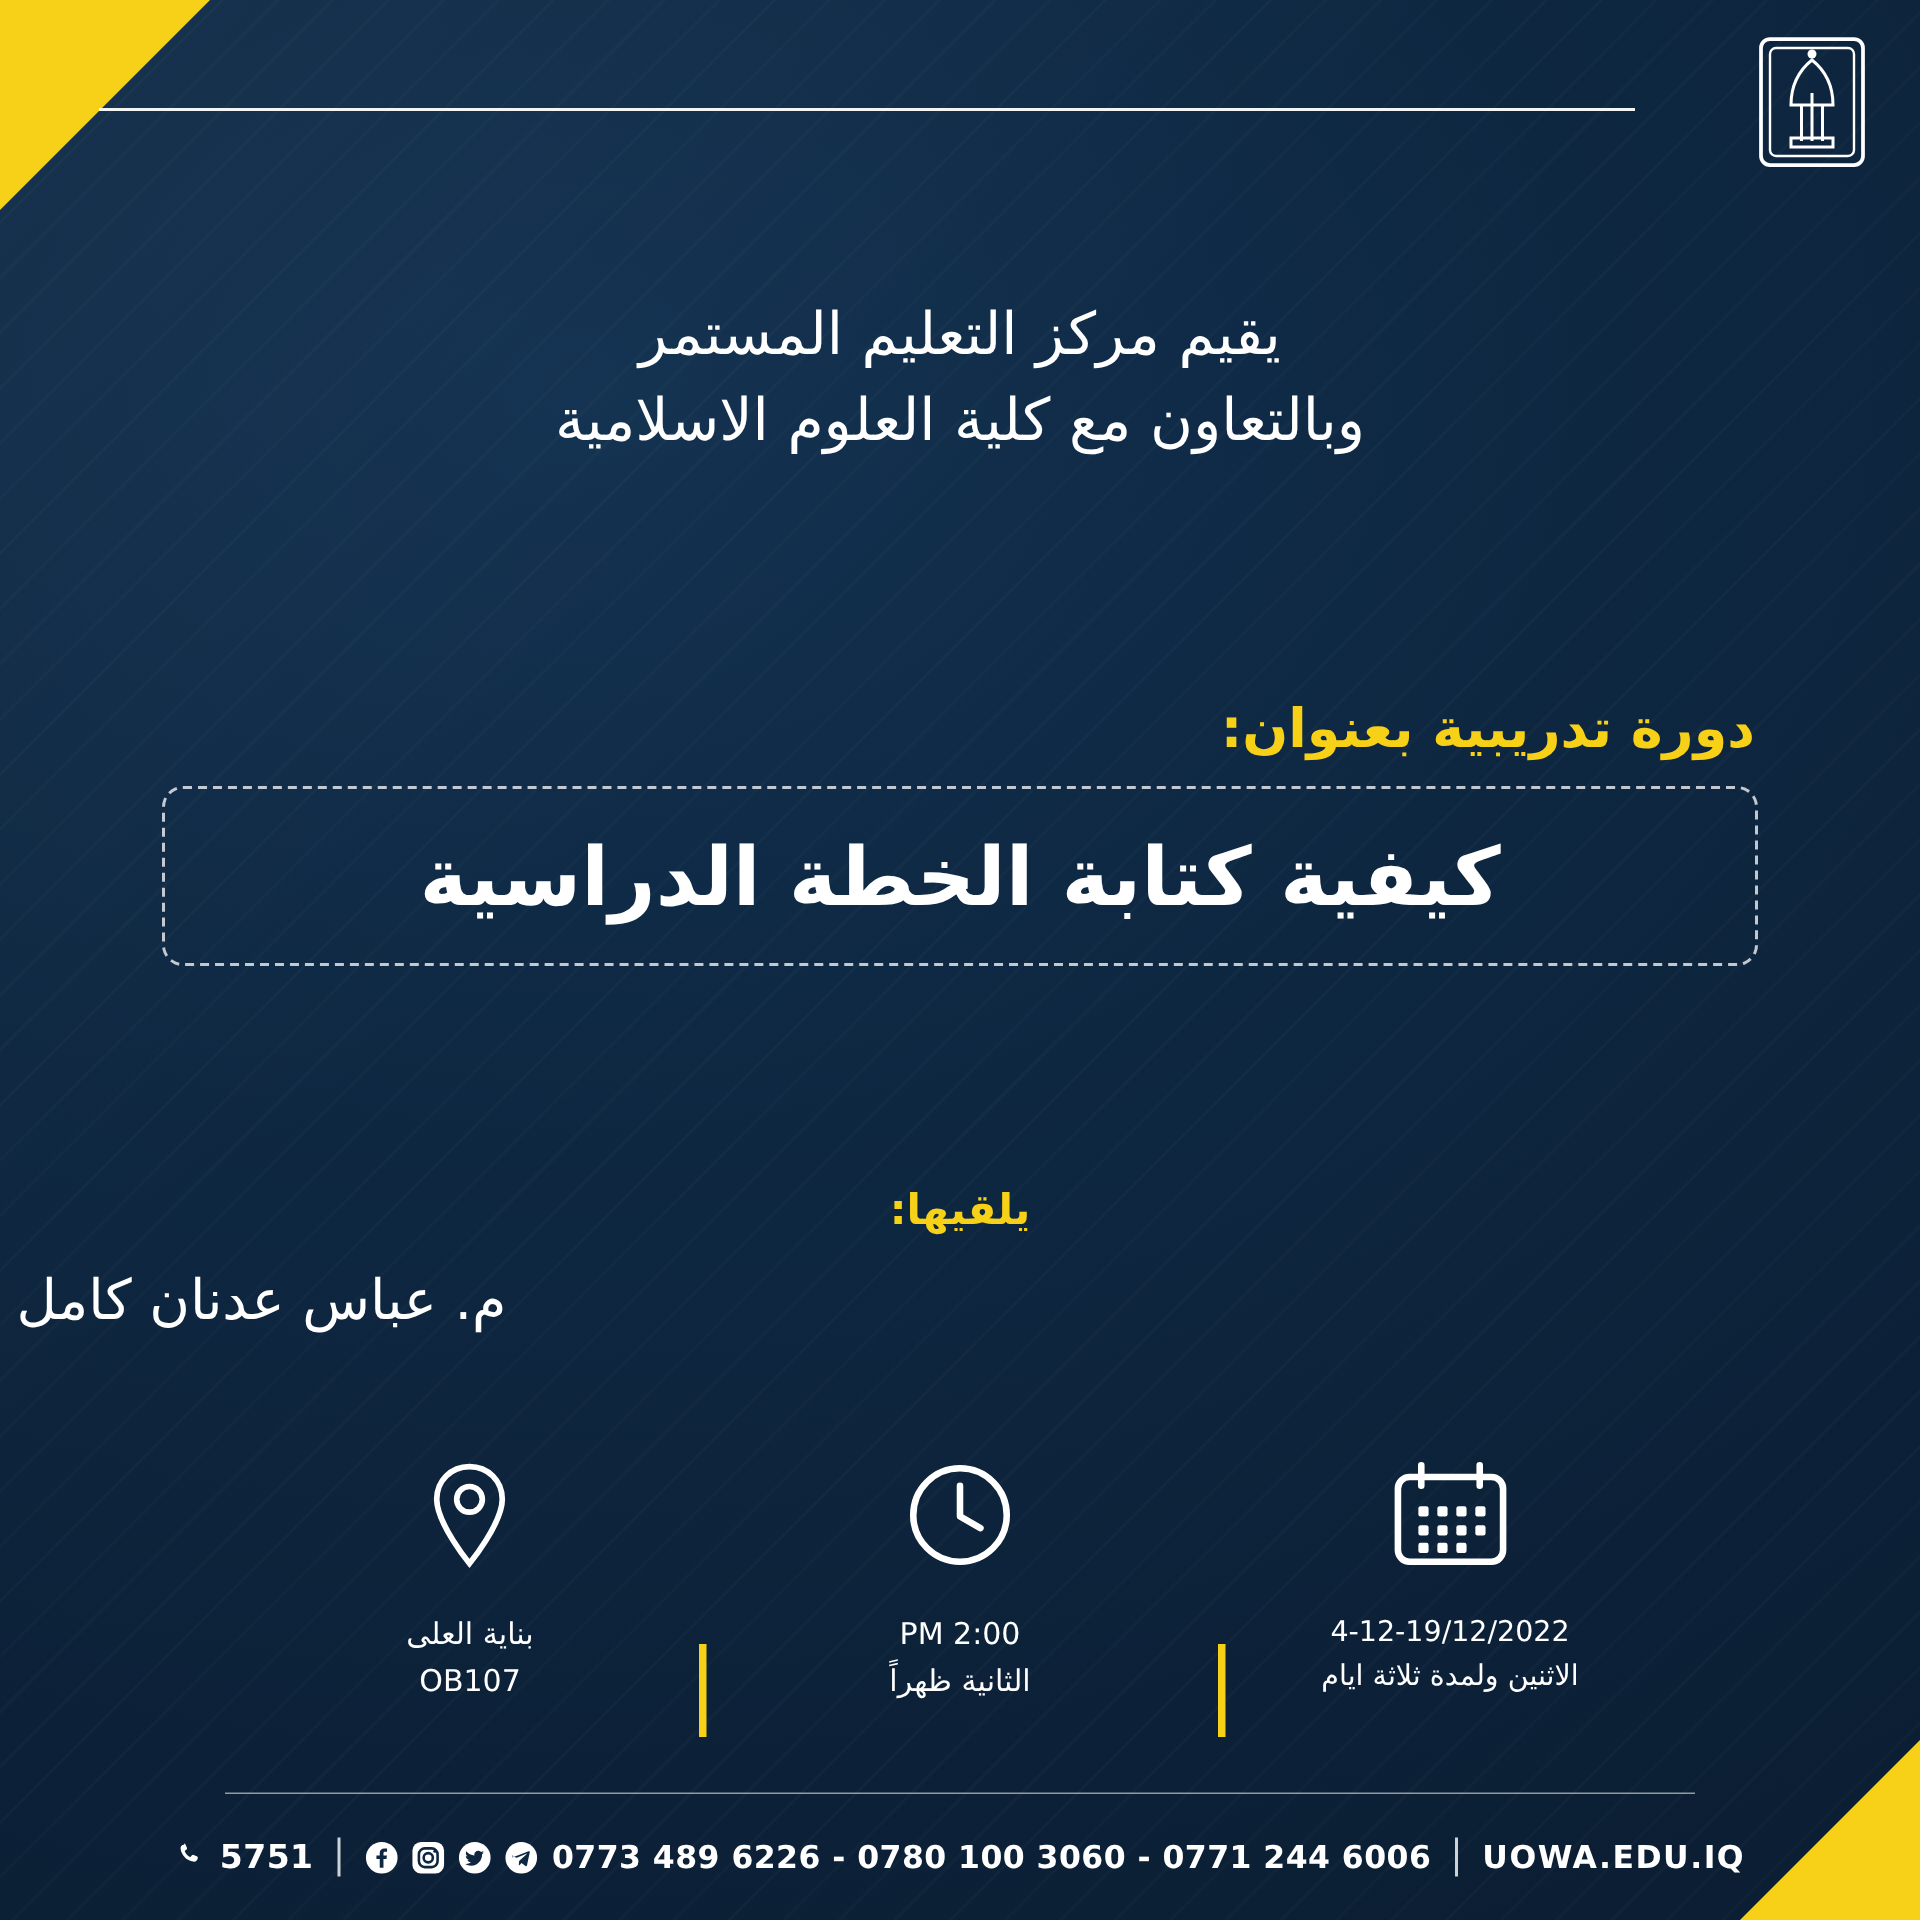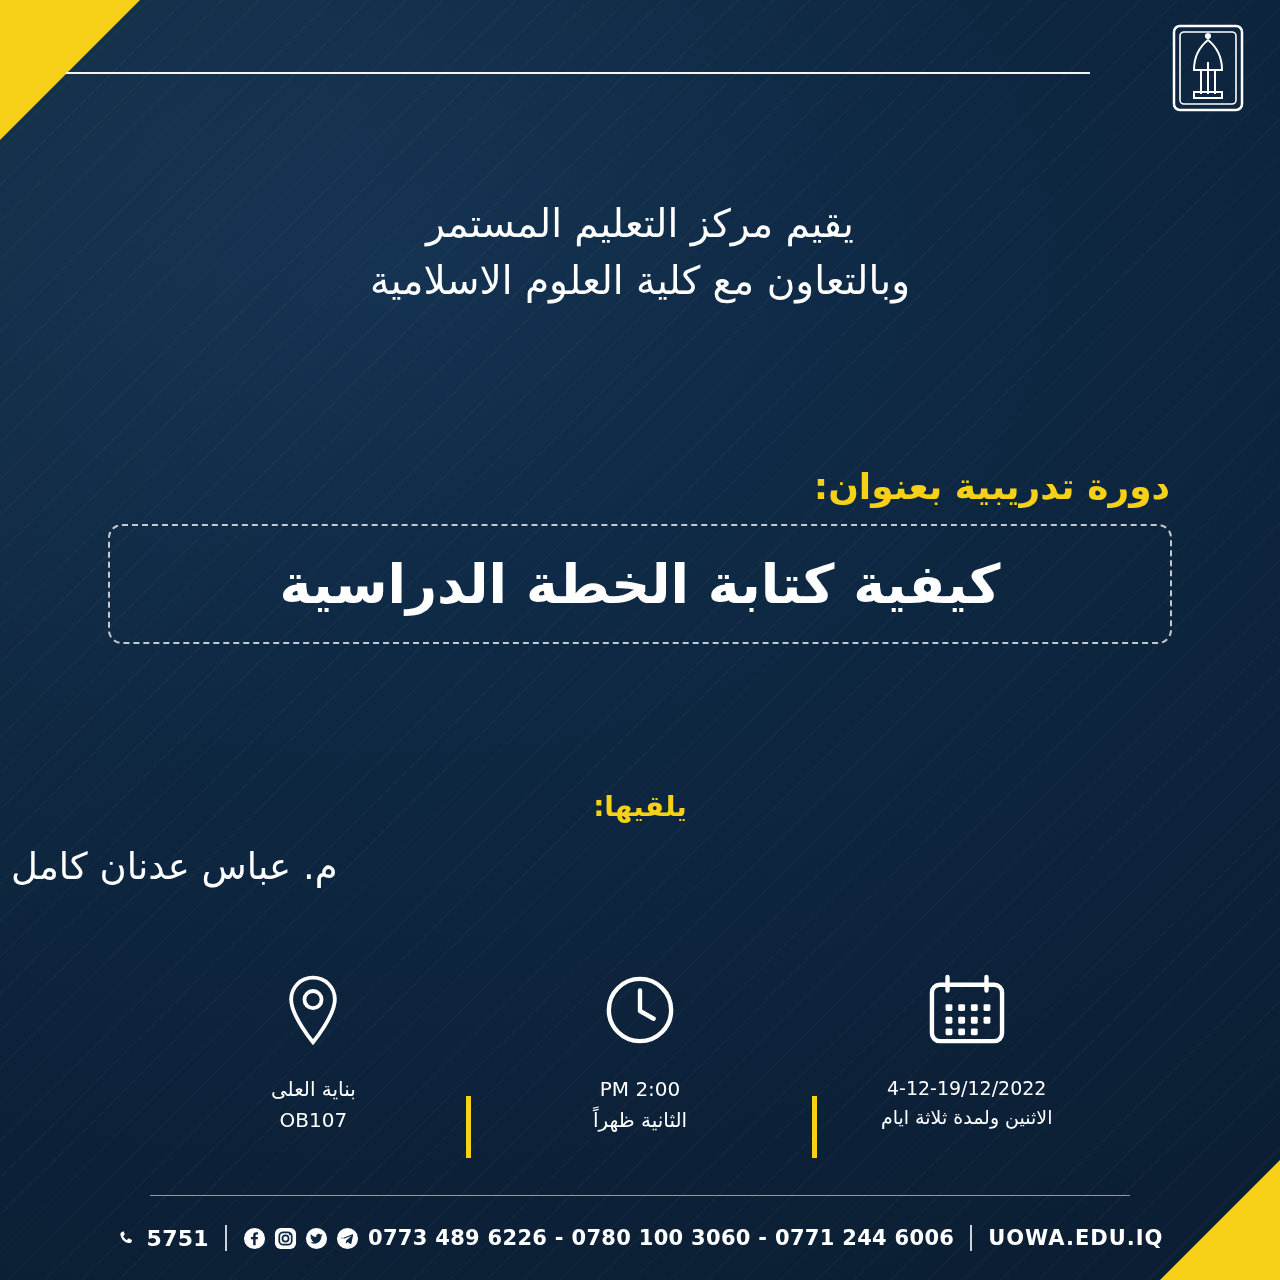--- a/index.html
+++ b/index.html
@@ -212,21 +212,20 @@
     height: 40px;
     display: flex;
     flex-direction: row-reverse;
     align-items: center;
     justify-content: center;
     gap: 0px;
     direction: ltr;
   }
   .footer-group {
     display: flex;
-    align-items: center;
     gap: 9px;
     padding: 0 16px;
     font-size: 21px;
     font-weight: 700;
     letter-spacing: 0.3px;
     color: #ffffff;
   }
   .footer-divider {
     width: 2px;
     height: 26px;

